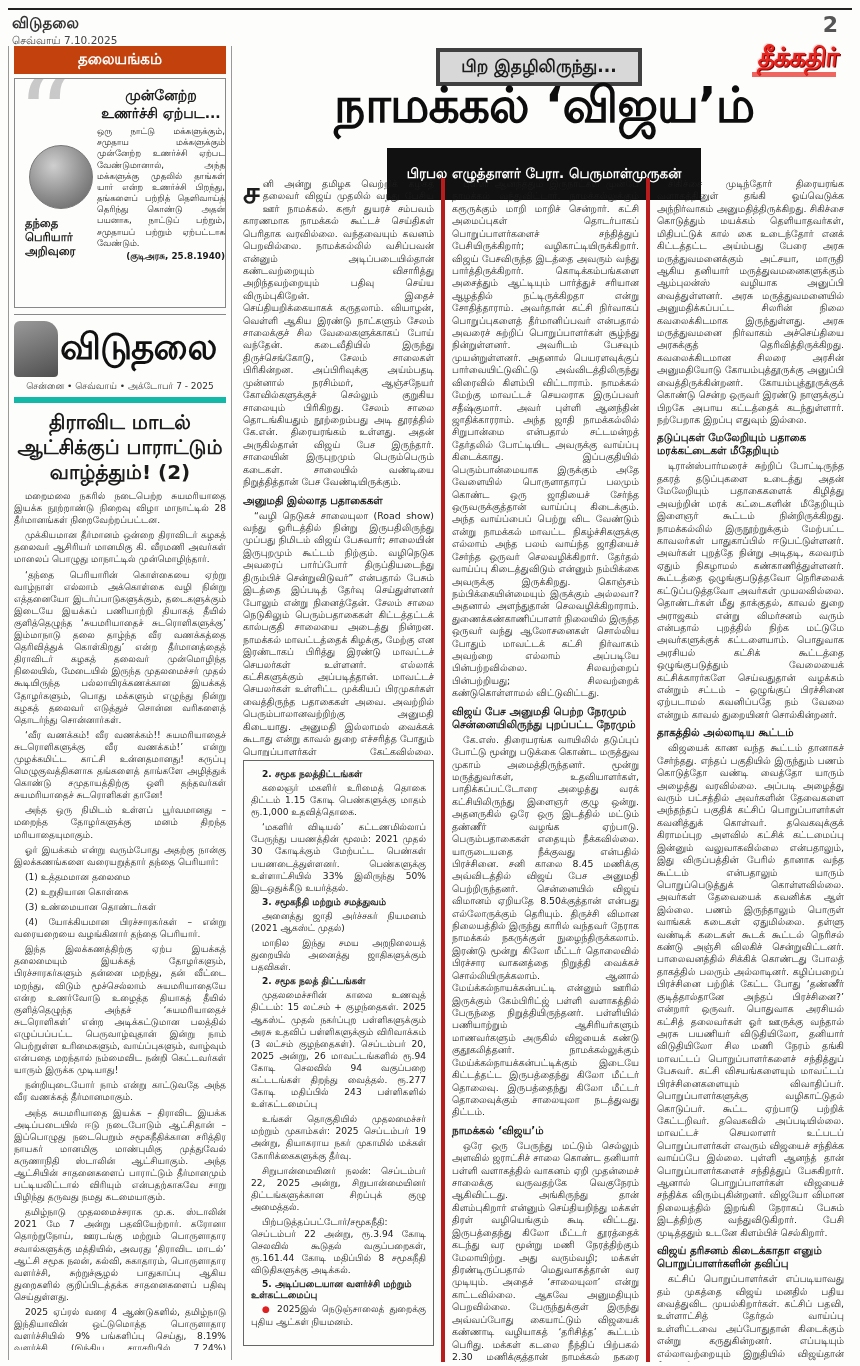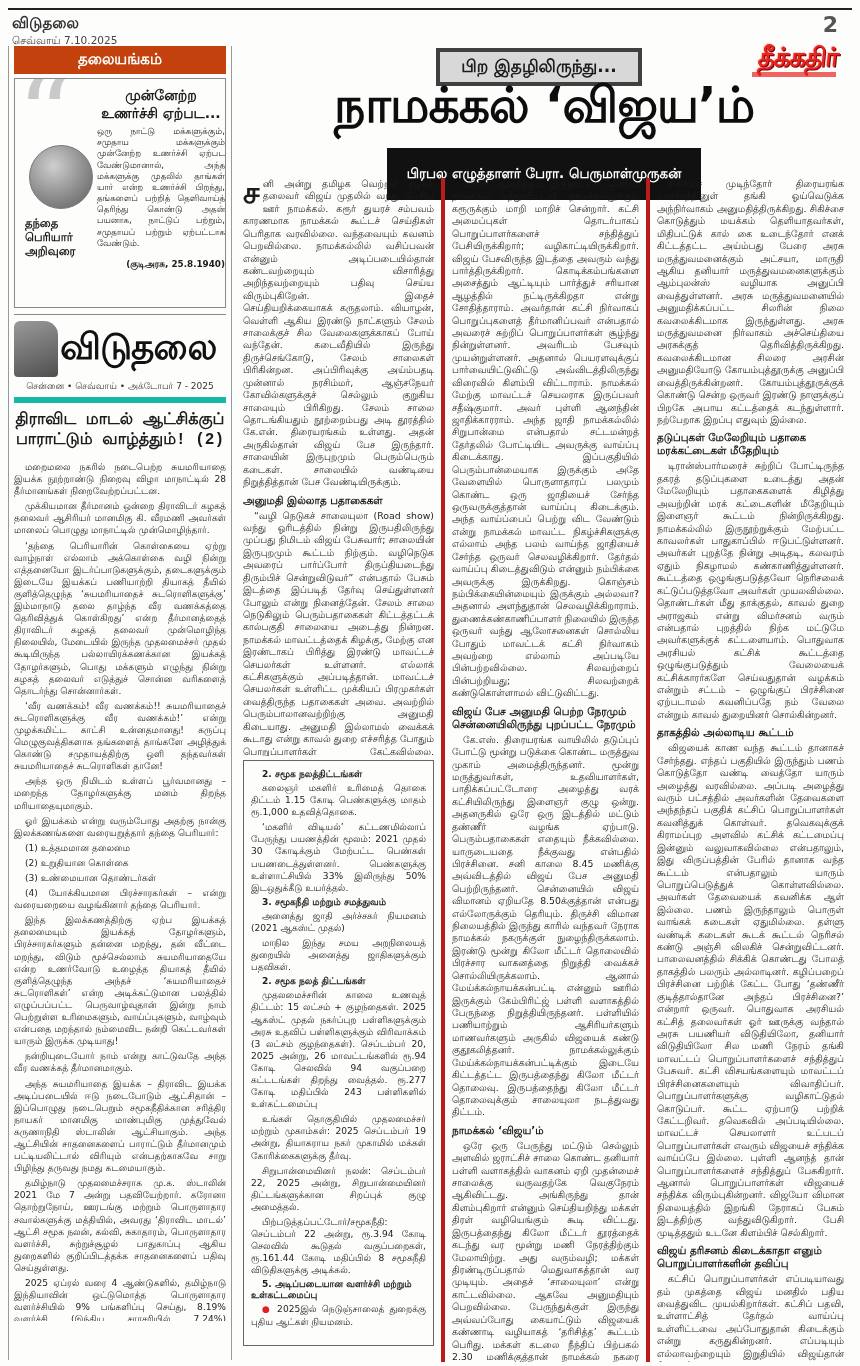--- a/index.html
+++ b/index.html
@@ -20,27 +20,27 @@
     padding:0 5px;box-sizing:border-box;overflow:hidden;background:#fdfdfc;
   }
   .ed-header{background:#c2410c;color:#fff;font-weight:bold;font-size:15px;text-align:center;padding:4px 0;}
   .quote-box{position:relative;border:1px solid #888;margin-top:4px;height:228px;overflow:hidden;}
   .quote-glyph{position:absolute;left:2px;top:-18px;font-size:110px;color:#c9c9c9;font-family:"DejaVu Serif",serif;line-height:1;}
   .photo-circle{position:absolute;left:14px;top:66px;width:62px;height:62px;border-radius:50%;
     background:radial-gradient(circle at 38% 32%,#cfcfcf,#8d8d8d 55%,#5c5c5c);border:1px solid #777;}
   .quote-content{position:absolute;left:82px;top:8px;width:128px;}
   .quote-title{font-weight:bold;font-size:14px;text-align:center;margin-bottom:3px;}
   .quote-text{font-size:8.6px;line-height:1.3;text-align:justify;margin:0;}
-  .quote-source{font-weight:bold;font-size:8.8px;text-align:right;margin-top:10px;}
+  .quote-source{font-weight:bold;font-size:8.8px;text-align:right;margin-top:2px;}
   .quote-caption{position:absolute;left:10px;top:138px;width:72px;font-weight:bold;font-size:11.5px;line-height:1.2;}
   .logo-row{border-top:1px solid #888;margin-top:6px;padding-top:6px;display:flex;align-items:center;}
   .writer-fig{width:44px;height:56px;background:linear-gradient(160deg,#9a9a9a,#4f4f4f);border-radius:6px 14px 4px 4px;flex:0 0 auto;}
   .vid-logo{font-size:36px;font-weight:bold;color:#111;letter-spacing:-1px;margin-left:2px;}
   .dateline{border-bottom:6px solid #14b8a6;text-align:center;font-size:9px;color:#333;padding:4px 0 5px;}
-  .ed-headline{font-size:16px;font-weight:bold;text-align:center;margin:7px 0 11px;line-height:1.25;font-family:Liberation Mono, monospace;}
+  .ed-headline{font-size:20px;font-weight:bold;text-align:center;margin:7px 0 5px;line-height:1.25;}
   .ed-body{overflow:hidden;height:860px;}
   .ed-body .para{font-size:9.1px;}
 
   
   .main-area{position:absolute;left:236px;top:42px;width:616px;height:1320px;}
   .kicker{position:absolute;left:200px;top:6px;width:206px;background:#d8d8d8;border:4px solid #404040;
     text-align:center;font-weight:bold;font-size:17px;padding:4px 0;box-sizing:border-box;}
   .tk-logo{position:absolute;right:14px;top:0;font-size:26px;font-weight:bold;color:#e8251f;
     transform:skewX(-6deg);text-shadow:1px 1px 0 #7a0000,-1px -1px 0 #ffd9d9;letter-spacing:-1px;}
   .tk-logo-sub{position:absolute;right:16px;top:30px;width:84px;height:5px;background:#e8251f;opacity:.7;}

